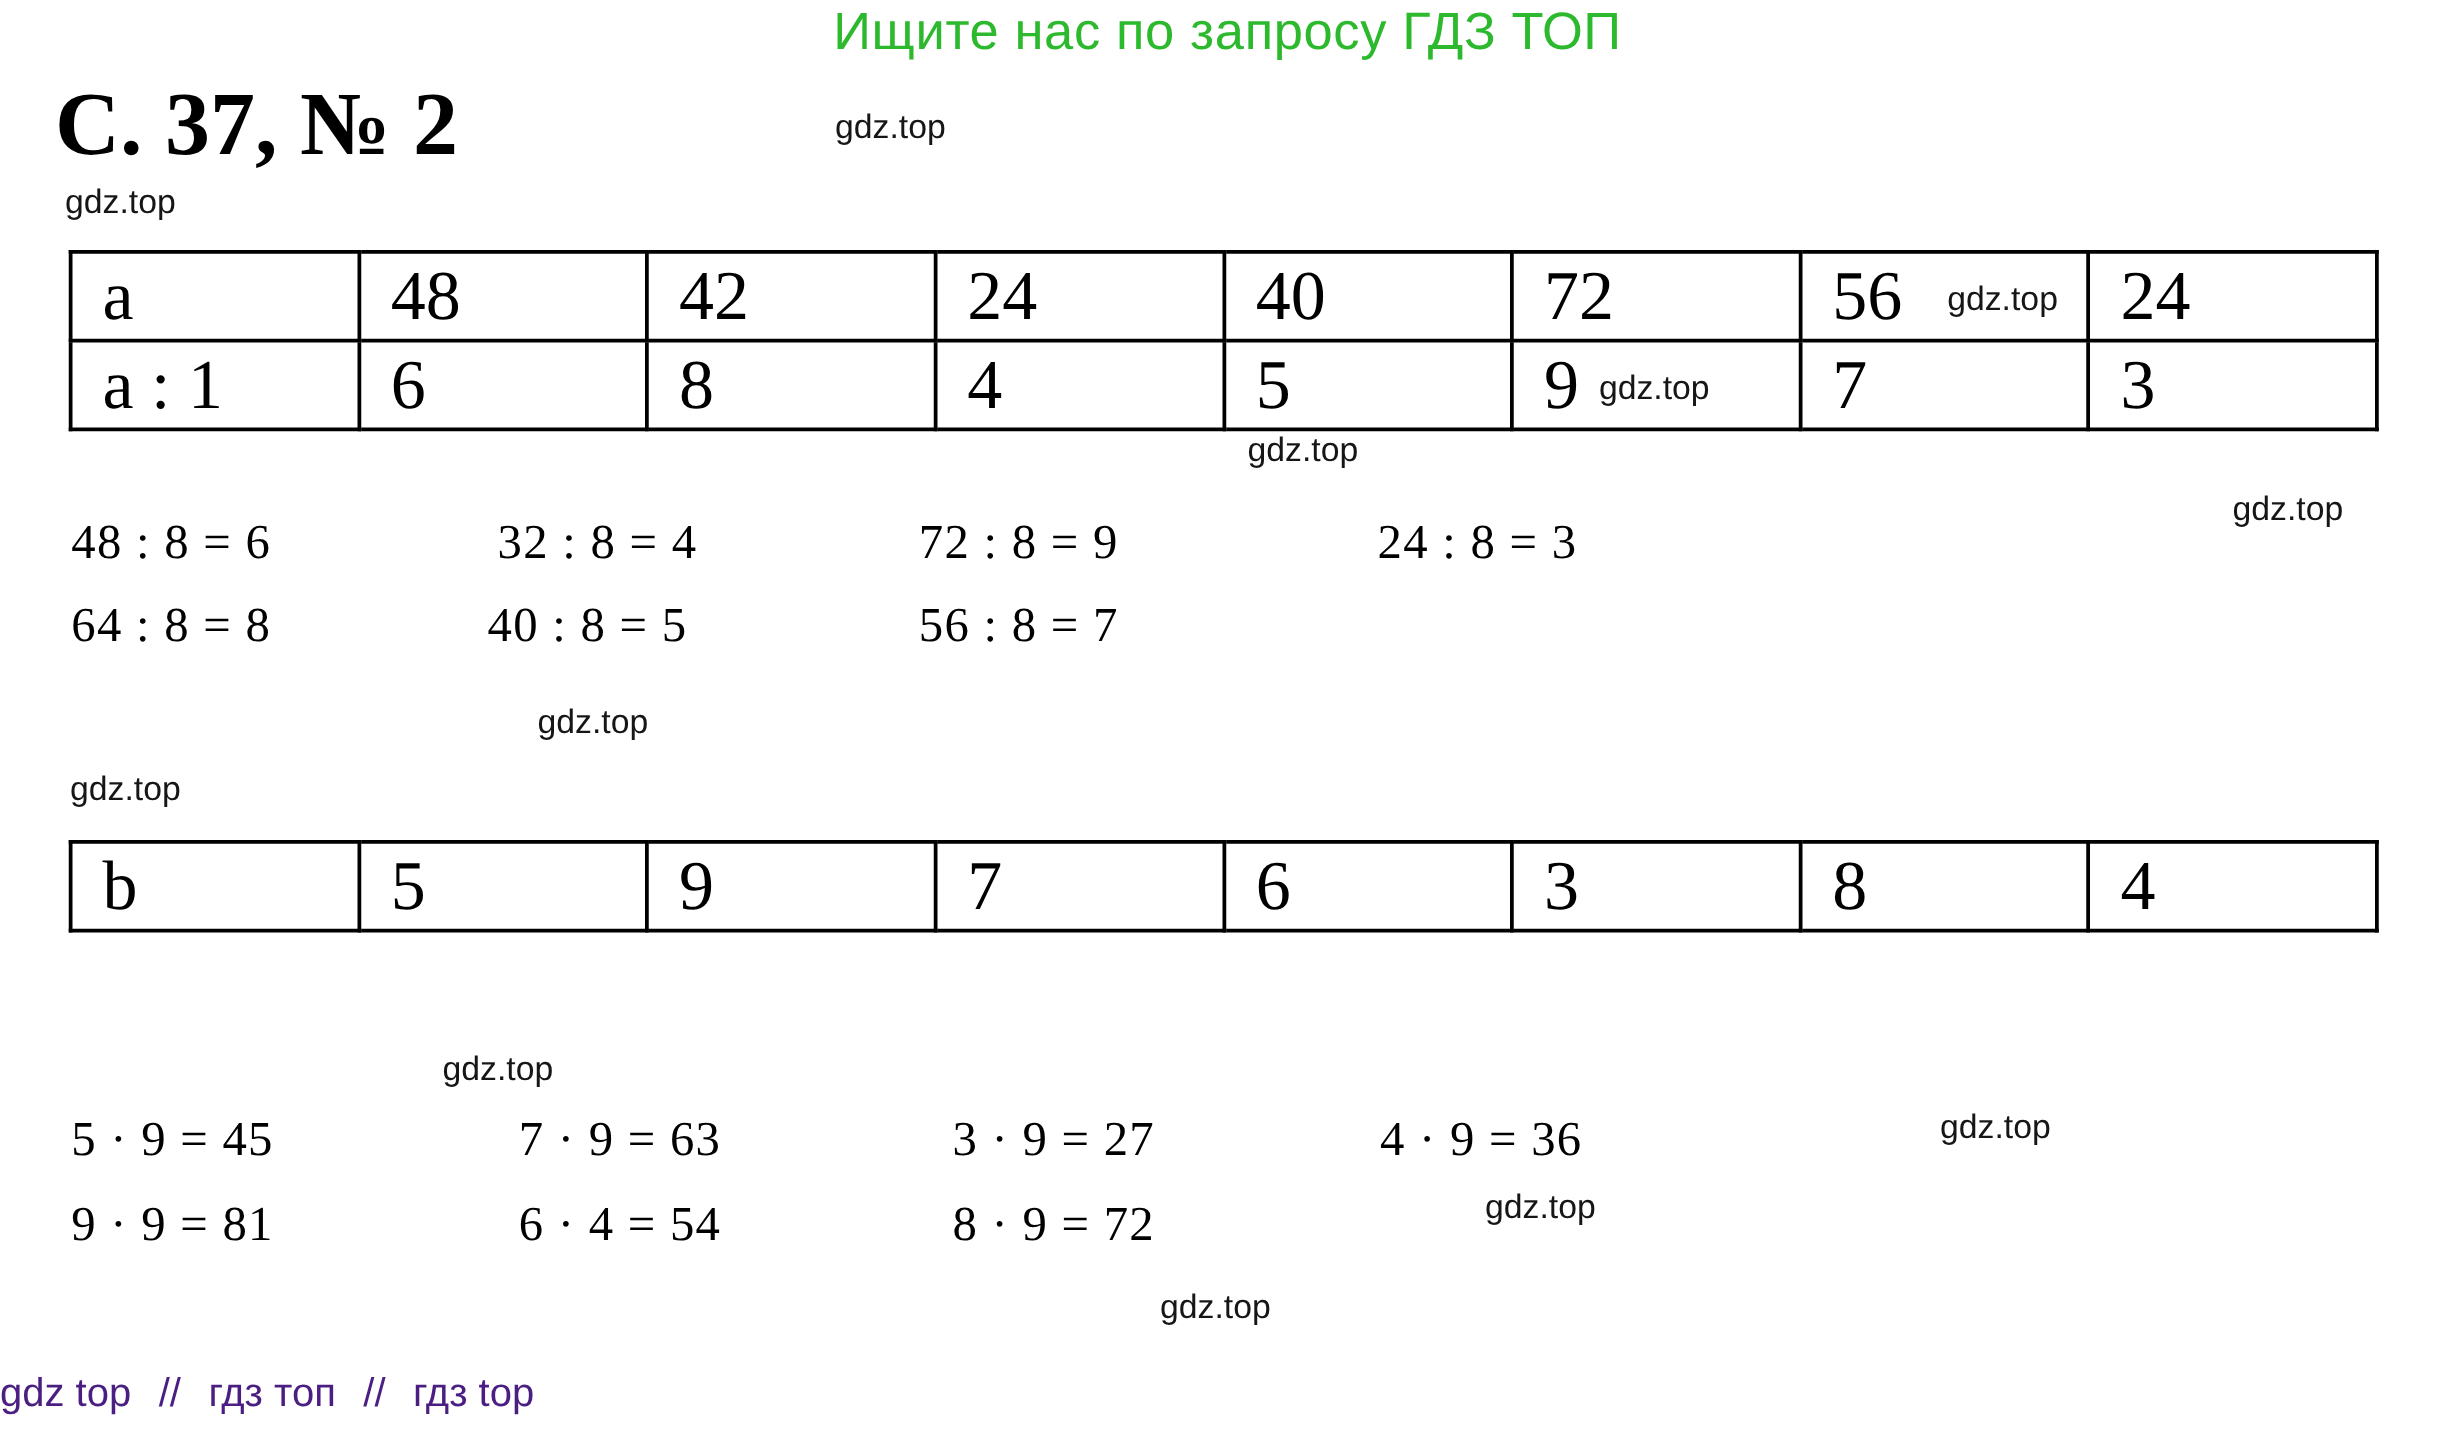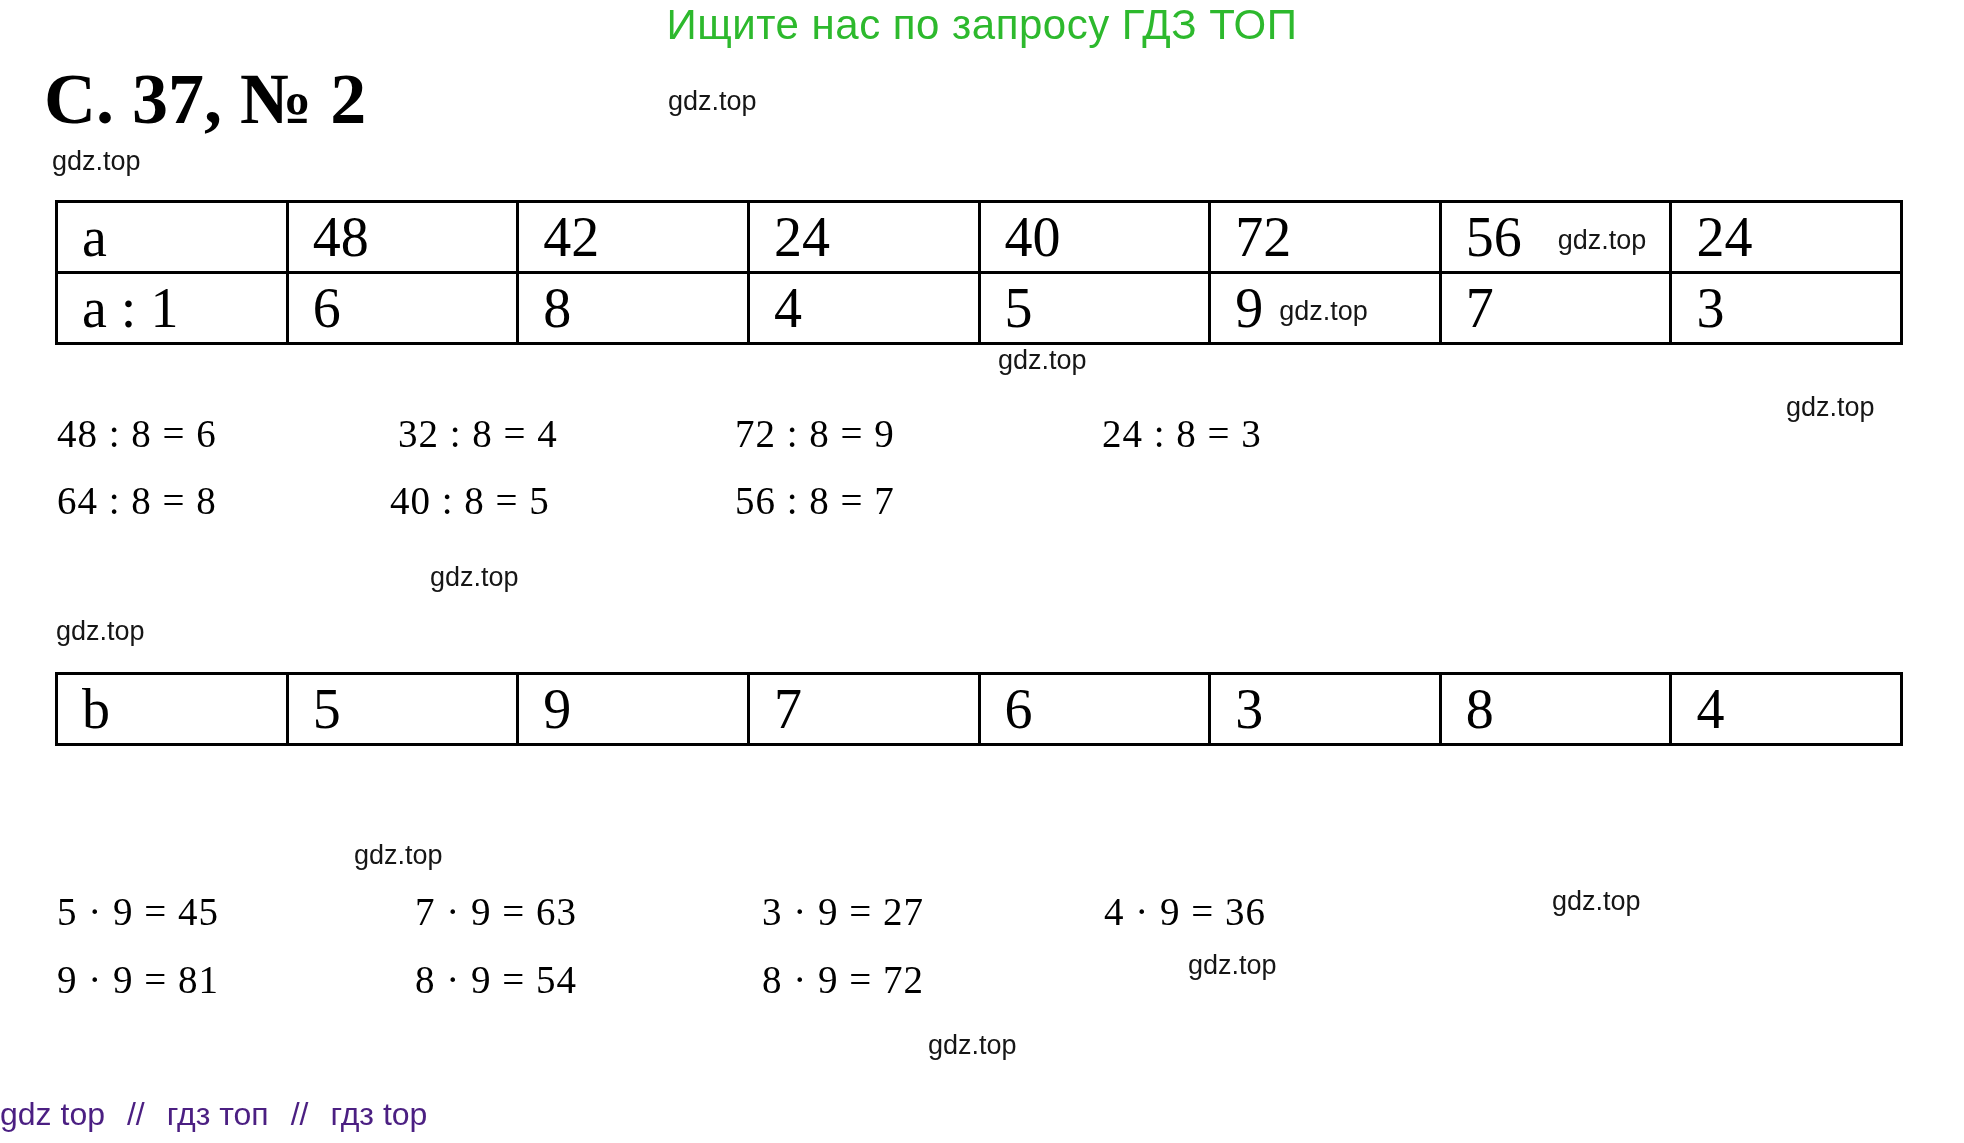--- a/index.html
+++ b/index.html
@@ -140,21 +140,21 @@
     </table>
 
   <span class="wm wm9">gdz.top</span>
   <span class="wm wm10">gdz.top</span>
 
   <span class="eq m1-0">5 · 9 = 45</span>
   <span class="eq m1-1">7 · 9 = 63</span>
   <span class="eq m1-2">3 · 9 = 27</span>
   <span class="eq m1-3">4 · 9 = 36</span>
   <span class="eq m2-0">9 · 9 = 81</span>
-  <span class="eq m2-1">8 · 9 = 54</span>
+  <span class="eq m2-1">6 · 4 = 54</span>
   <span class="eq m2-2">8 · 9 = 72</span>
 
   <span class="wm wm11">gdz.top</span>
   <span class="wm wm12">gdz.top</span>
 
   <div class="footer">
     <span>gdz top</span>
     <span>//</span>
     <span>гдз топ</span>
     <span>//</span>

